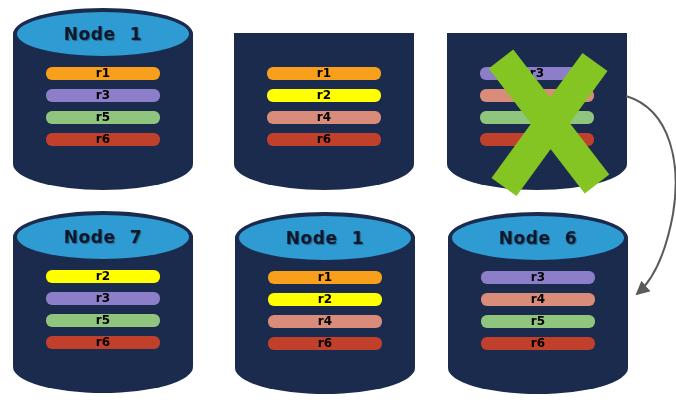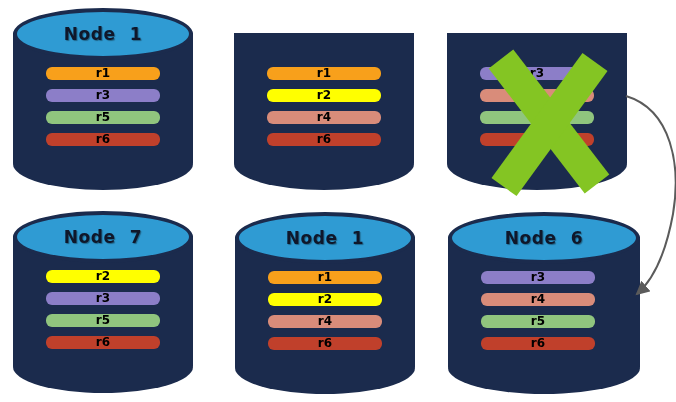--- a/index.html
+++ b/index.html
@@ -18,21 +18,21 @@
   .node {
     position: absolute;
     width: 180px;
     height: 182px;
   }
   .pos-0 { left: 13px;  top: 8px;   }
   .pos-1 { left: 234px; top: 8px;   }
   .pos-2 { left: 447px; top: 8px;   }
   .pos-3 { left: 13px;  top: 211px; }
   .pos-4 { left: 235px; top: 212px; }
-  .pos-5 { left: 448px; top: 212px; padding-left: 12px; }
+  .pos-5 { left: 448px; top: 212px; }
 
   .cyl-body {
     position: absolute;
     left: 0; right: 0;
     top: 25px;
     height: 130px;
     background: var(--navy, #1b2b4d);
   }
   .cyl-bottom {
     position: absolute;

